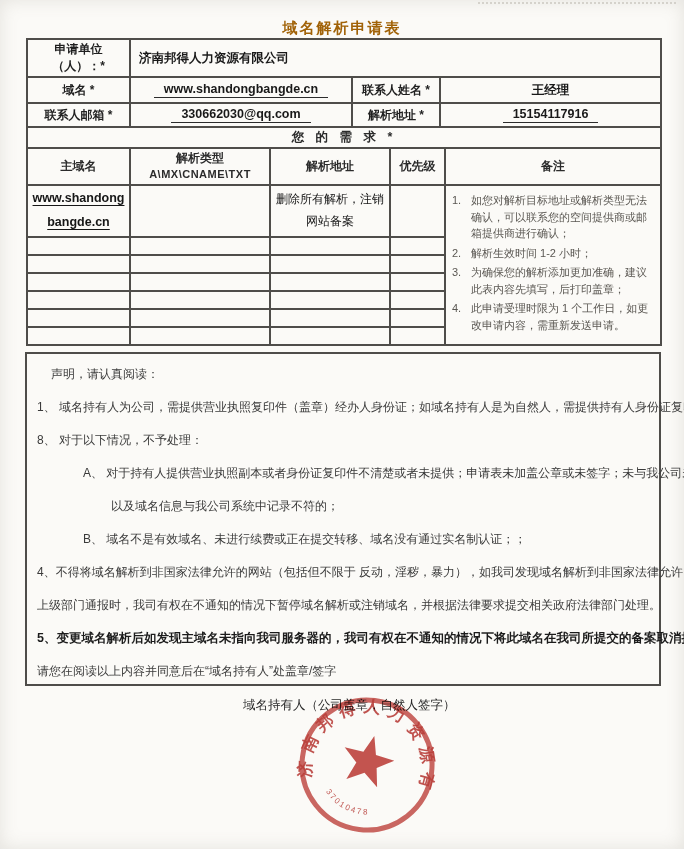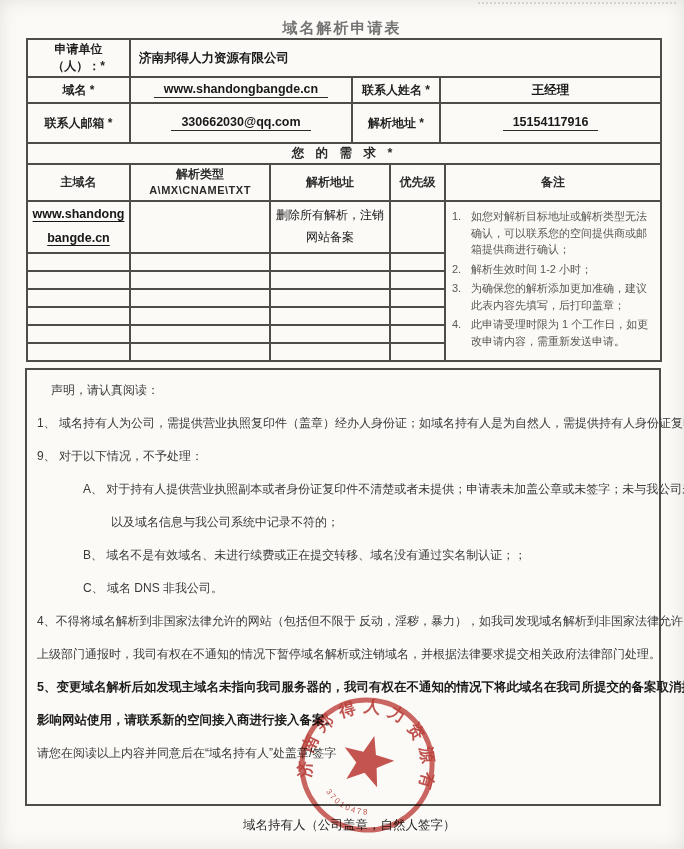--- a/index.html
+++ b/index.html
@@ -5,42 +5,42 @@
   html,body{margin:0;padding:0;}
   body{
     width:684px;height:849px;position:relative;overflow:hidden;
     background:#fbfaf7;
     box-shadow:inset 0 0 18px rgba(120,115,105,.18);
     font-family:"Liberation Sans","DejaVu Sans",sans-serif;
     color:#2b2b2b;
   }
   .title{
     text-align:center;font-size:15px;font-weight:bold;letter-spacing:2px;
-    padding-top:19px;color:#737373;
+    padding-top:19px;color:#a16207;
   }
   table{border-collapse:collapse;margin-left:26px;width:634px;table-layout:fixed;}
   td{border:2px solid #4f4d4a;font-size:12px;padding:1px 4px;vertical-align:middle;box-sizing:border-box;}
   .lbl{font-weight:bold;text-align:center;color:#1f1f1f;}
   .val{font-weight:bold;text-align:center;color:#191919;font-size:12.5px;}
   .val-left{font-weight:bold;text-align:left;padding-left:8px;color:#191919;font-size:12.5px;}
   .uline{display:inline-block;border-bottom:1.4px solid #2c2c2c;padding:0 10px 1px 10px;}
   .banner{font-weight:bold;text-align:center;letter-spacing:4px;height:20px;font-size:12.5px;}
   .rq-head{font-weight:bold;text-align:center;line-height:1.45;}
   .rq-head .sub{font-weight:bold;font-size:11px;letter-spacing:.5px;}
   .cell-domain{
     text-align:center;font-weight:bold;word-break:break-all;line-height:1.9;
     text-decoration:underline;text-underline-offset:3px;color:#161616;font-size:12.5px;
   }
   .cell-addr{text-align:center;font-weight:normal;line-height:1.8;color:#161616;}
   .empty-row td{height:18px;}
   .remark-cell{vertical-align:top;padding:6px 6px 4px 6px;}
   .rmk{display:flex;gap:6px;font-size:11px;color:#5a5752;line-height:1.5;margin-bottom:3px;}
   .rmk-n{flex:0 0 13px;text-align:left;}
   .decl-box{
-    margin:6px 0 0 25px;width:636px;height:438px;box-sizing:border-box;
+    margin:6px 0 0 25px;width:636px;height:334px;box-sizing:border-box;
     border:2px solid #4f4d4a;padding:4px 10px 4px 10px;background:transparent;
   }
   .dline{height:33px;display:flex;align-items:center;font-size:12px;color:#3a3a3a;white-space:nowrap;}
   .ind1{padding-left:46px;}
   .ind2{padding-left:74px;}
   .b{font-weight:bold;color:#1c1c1c;font-size:12.5px;}
   .footer{margin:11px 0 0 243px;position:relative;}
   .holder-line{font-size:12.5px;color:#2a2a2a;height:20px;}
   .stamp{
     position:absolute;left:292px;top:690px;width:150px;height:150px;
@@ -69,21 +69,21 @@
       <tr style="height:26px;">
     <td class="lbl">申请单位（人）：*</td>
     <td class="val-left" colspan="3">济南邦得人力资源有限公司</td>
   </tr>
   <tr style="height:26px;">
     <td class="lbl">域名 *</td>
     <td class="val"><span class="uline">www.shandongbangde.cn</span></td>
     <td class="lbl">联系人姓名 *</td>
     <td class="val">王经理</td>
   </tr>
-  <tr style="height:40px;">
+  <tr style="height:24px;">
     <td class="lbl">联系人邮箱 *</td>
     <td class="val"><span class="uline">330662030@qq.com</span></td>
     <td class="lbl">解析地址 *</td>
     <td class="val"><span class="uline">15154117916</span></td>
   </tr>
   <tr>
     <td class="banner" colspan="4">您 的 需 求 *</td>
   </tr>
 </tbody>
   </table>
@@ -166,29 +166,27 @@
         <td></td>
         <td></td>
         <td></td>
       </tr>
 </tbody>
   </table>
 
 <div class="decl-box">
   <div class="dline" style="padding-left:14px;">声明，请认真阅读：</div>
   <div class="dline">1、 域名持有人为公司，需提供营业执照复印件（盖章）经办人身份证；如域名持有人是为自然人，需提供持有人身份证复印件。</div>
-  <div class="dline">9、 对于以下情况，不予处理：</div>
+  <div class="dline">8、 对于以下情况，不予处理：</div>
   <div class="dline ind1">A、 对于持有人提供营业执照副本或者身份证复印件不清楚或者未提供；申请表未加盖公章或未签字；未与我公司未签订合同</div>
   <div class="dline ind2">以及域名信息与我公司系统中记录不符的；</div>
   <div class="dline ind1">B、 域名不是有效域名、未进行续费或正在提交转移、域名没有通过实名制认证；；</div>
-  <div class="dline ind1">C、 域名 DNS 非我公司。</div>
   <div class="dline">4、不得将域名解析到非国家法律允许的网站（包括但不限于 反动，淫秽，暴力），如我司发现域名解析到非国家法律允许内容或</div>
   <div class="dline">上级部门通报时，我司有权在不通知的情况下暂停域名解析或注销域名，并根据法律要求提交相关政府法律部门处理。</div>
   <div class="dline b">5、变更域名解析后如发现主域名未指向我司服务器的，我司有权在不通知的情况下将此域名在我司所提交的备案取消接入，为不</div>
-  <div class="dline b">影响网站使用，请联系新的空间接入商进行接入备案。</div>
   <div class="dline">请您在阅读以上内容并同意后在“域名持有人”处盖章/签字</div>
 </div>
 
 <div class="footer">
   <div class="holder-line">域名持有人（公司盖章，自然人签字）</div>
 
 </div>
 
 <svg class="stamp" viewBox="0 0 150 150">
   <defs>

